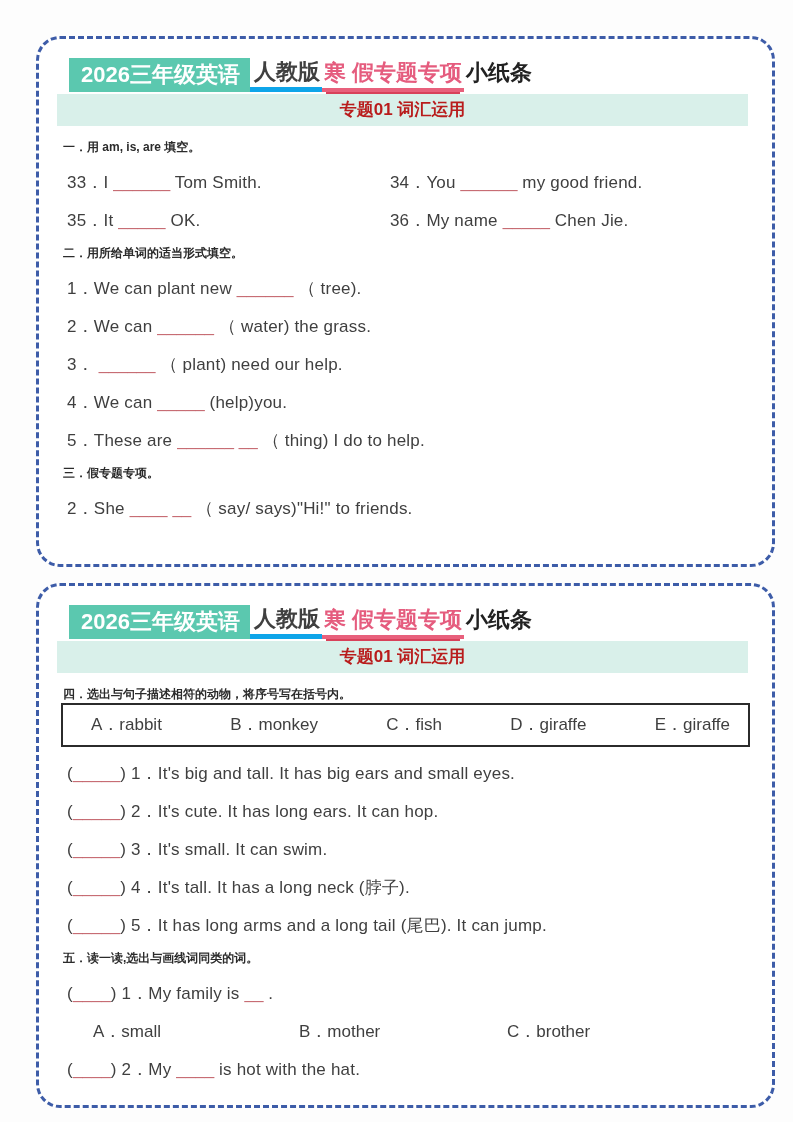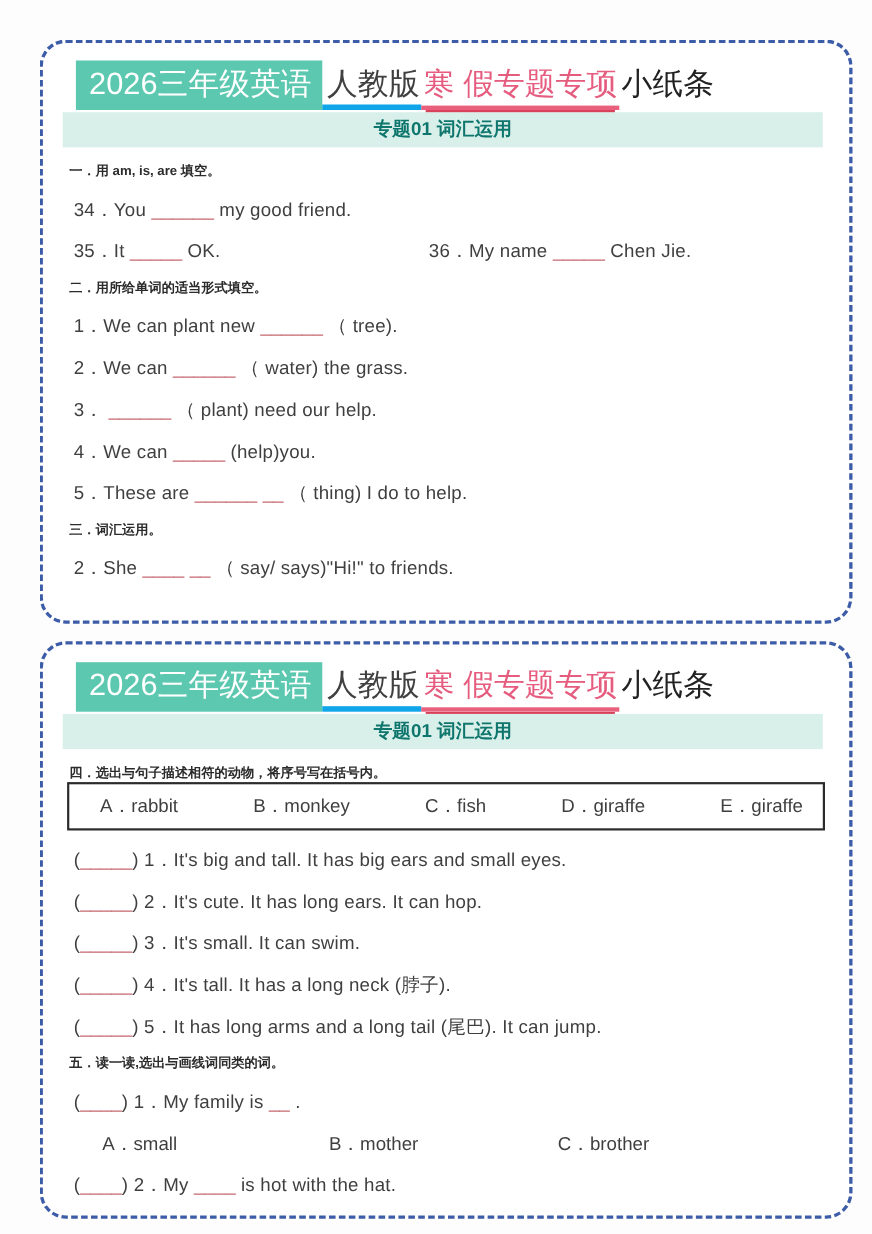--- a/index.html
+++ b/index.html
@@ -19,23 +19,24 @@
     border: 3px dashed #3d5ca8;
     border-radius: 24px;
     background: #ffffff;
     padding: 12px 18px 10px 18px;
   }
   #panel-1 { top: 36px;  height: 531px; }
   #panel-2 { top: 583px; height: 525px; }
 
   .banner {
     display: flex;
+    align-items: flex-end;
     margin: 4px 0 2px 12px;
-    font-size: 28px;
-    font-weight: normal;
+    font-size: 22px;
+    font-weight: bold;
     line-height: 1.35;
     white-space: nowrap;
   }
   .banner .hl-teal {
     background: #5bc8af;
     color: #ffffff;
     padding: 2px 10px 2px 12px;
   }
   .banner .hl-yellow {
     color: #404040;
@@ -45,21 +46,21 @@
   .banner .hl-pink {
     color: #e55c7e;
     border-bottom: 4px solid #e8607c;
     box-shadow: 0 6px 0 -4px #d8415a;
     padding: 2px 2px 0 2px;
   }
   .banner .hl-black { color: #222222; padding: 2px 0 4px 2px; }
 
   .subtitle-bar {
     background: #d9f0ea;
-    color: #0f766e;
+    color: #b91c1c;
     font-weight: bold;
     font-size: 17px;
     text-align: center;
     padding: 4px 0 5px 0;
     margin: 2px 6px 0 0;
   }
 
   .section-heading {
     font-weight: bold;
     color: #2b2b2b;
@@ -98,35 +99,36 @@
   <div class="banner">
     <span class="hl-teal">2026三年级英语</span>
       <span class="hl-yellow">人教版</span>
       <span class="hl-pink">寒 假专题专项</span>
       <span class="hl-black">小纸条</span>
   </div>
   <div class="subtitle-bar">专题01 词汇运用</div>
 
   <div class="section-heading">一．用 am, is, are 填空。</div>
   <div class="two-col qline">
+    <span class="col-left qt">33．I <span class="blank">______</span> Tom Smith.</span>
     <span class="col-right qt">34．You <span class="blank">______</span> my good friend.</span>
   </div>
   <div class="two-col qline">
     <span class="col-left qt">35．It <span class="blank">_____</span> OK.</span>
     <span class="col-right qt">36．My name <span class="blank">_____</span> Chen Jie.</span>
   </div>
 
   <div class="section-heading">二．用所给单词的适当形式填空。</div>
   <div class="qline qt">1．We can plant new <span class="blank">______</span> （ tree).</div>
   <div class="qline qt">2．We can <span class="blank">______</span> （ water) the grass.</div>
   <div class="qline qt">3． <span class="blank">______</span> （ plant) need our help.</div>
   <div class="qline qt">4．We can <span class="blank">_____</span> (help)you.</div>
   <div class="qline qt">5．These are <span class="blank">______</span> <span class="blank">__</span> （ thing) I do to help.</div>
 
-  <div class="section-heading">三．词汇运用。</div>
+  <div class="section-heading">三．假专题专项。</div>
   <div class="qline qt">2．She <span class="blank">____</span> <span class="blank">__</span> （ say/ says)"Hi!" to friends.</div>
 </div>
 
 <div class="panel" id="panel-2">
   <div class="banner">
     <span class="hl-teal">2026三年级英语</span>
       <span class="hl-yellow">人教版</span>
       <span class="hl-pink">寒 假专题专项</span>
       <span class="hl-black">小纸条</span>
   </div>

